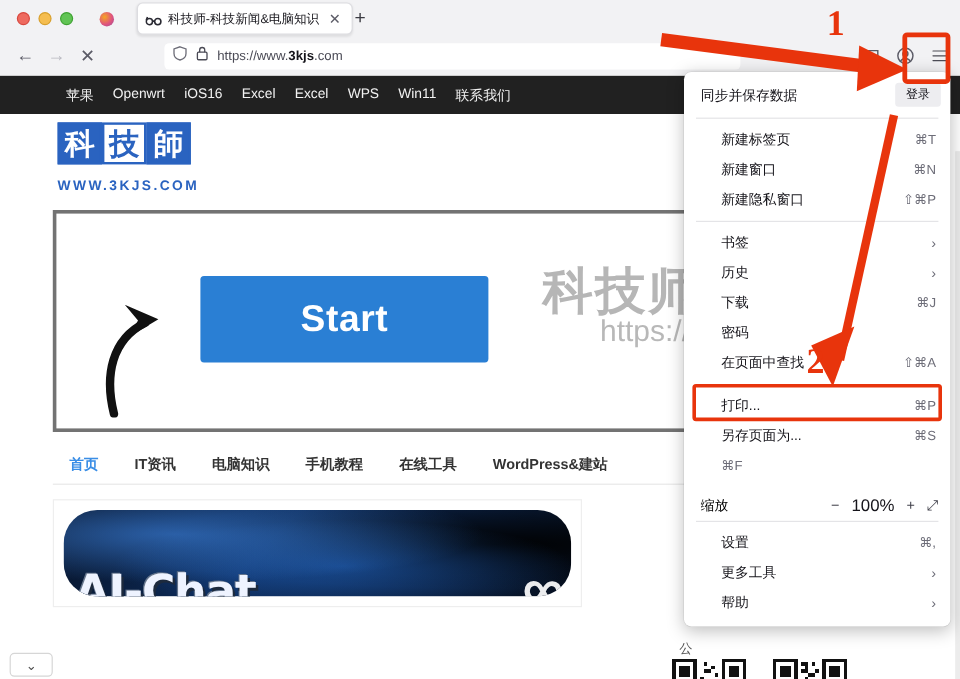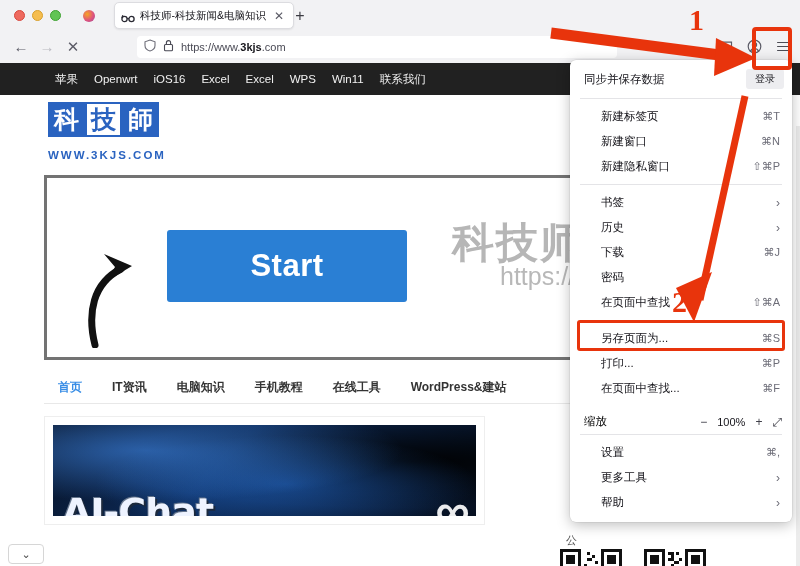--- a/index.html
+++ b/index.html
@@ -68,26 +68,26 @@
   .curvearrow { position:absolute; left:30px; top:55px; }
 
   .tabsrow { margin:12px 44px 0 44px; height:32px; border-bottom:1px solid #e8e8e8;
      display:flex; align-items:center; gap:30px; padding-left:14px; }
   .tabsrow a { font-size:12px; color:#343434; text-decoration:none; white-space:nowrap; font-weight:600;}
   .tabsrow a.active { color:#3a8ee6; }
 
   .cards { margin:12px 44px 0 44px; display:flex; gap:18px; }
   .card { width:455px; border:1px solid #eee; background:#fff; padding:8px; }
   .card.small { width:262px; border:none; padding:0; }
-  .thumb { width:100%; height:91px; overflow:hidden; position:relative;
+  .thumb { width:100%; height:72px; overflow:hidden; position:relative;
      background:
        radial-gradient(ellipse at 22% 28%, rgba(70,150,255,.55), rgba(0,0,0,0) 55%),
        radial-gradient(ellipse at 55% 65%, rgba(40,120,230,.5), rgba(0,0,0,0) 58%),
        radial-gradient(ellipse at 85% 40%, rgba(0,0,0,.95), rgba(0,0,0,0) 60%),
-       linear-gradient(135deg,#071225 0%, #0d2a57 40%, #061020 100%); }
+       linear-gradient(135deg,#071225 0%, #0d2a57 40%, #061020 100%); border-radius: 28px; }
   .thumb .aitext { position:absolute; left:9px; bottom:-18px; font-size:38px; font-weight:900;
      color:#eef3ff; letter-spacing:-1px;
      text-shadow: 2px 2px 0 #1d2a3d, -1px -1px 0 #64748b; font-family:"DejaVu Sans",sans-serif; }
   .thumb .loop { position:absolute; right:6px; bottom:-22px; font-size:48px; color:#fff;
      font-weight:700; opacity:.92; }
 
   .qrwrap { position:absolute; left:560px; top:486px; display:flex; gap:22px; }
   .qr { width:62px; height:62px; }
   .gongtxt { position:absolute; left:566px; top:470px; font-size:11px; color:#555; }
 
@@ -113,21 +113,21 @@
   .m-item .acc { color:#6d6d78; font-size:11px; }
   .m-item .chev { color:#6d6d78; font-size:12px; }
   .m-sep { height:1px; background:#e4e4e7; margin:5px 10px; }
   .m-sync { height:28px; display:flex; align-items:center; padding:0 8px 0 14px; }
   .m-sync .lbl { flex:1 1 auto; font-size:11.5px; color:#15141a; }
   .m-signin { font-size:10px; color:#15141a; background:#ededf0; border-radius:3px;
      padding:3px 9px; }
   .m-zoom { height:28px; display:flex; align-items:flex-end; padding:0 10px 0 14px; font-size:11.5px; }
   .m-zoom .lbl { flex:1 1 auto; }
   .m-zoom .zc { display:flex; align-items:center; gap:10px; color:#3f3f49; font-size:12px; }
-  .m-zoom .pct { font-size:11px; color:#15141a; }
+  .m-zoom .pct { font-size:14px; color:#15141a; }
   .m-print { position:relative; }
 
   
   .ann { position:absolute; pointer-events:none; }
   .box1 { left:752px; top:27px; width:40px; height:43px; border:4px solid #e8340c; border-radius:4px; }
   .num1 { left:689px; top:3px; font-size:30px; font-weight:700; color:#e8340c;
      font-family:"Liberation Serif", serif; }
   .num2 { left:672px; top:285px; font-size:30px; font-weight:700; color:#e8340c;
      font-family:"Liberation Serif", serif; }
   .box2 { left:577px; top:320px; width:208px; height:31px; border:3px solid #e8340c; border-radius:3px; }
@@ -471,30 +471,29 @@
       <span class="lbl">密码</span>
       <span class="acc"></span>
     </div>
     <div class="m-item">
       <span class="lbl">在页面中查找</span>
       <span class="acc">⇧⌘A</span>
     </div>
 
     <div class="m-sep"></div>
 
-    <div class="m-item">
-      <span class="lbl">另存页面为...</span>
-      <span class="acc">⌘S</span>
-    </div>
     <div class="m-item m-print">
       <span class="lbl">打印...</span>
       <span class="acc">⌘P</span>
     </div>
     <div class="m-item">
-      <span class="lbl">在页面中查找...</span>
+      <span class="lbl">另存页面为...</span>
+      <span class="acc">⌘S</span>
+    </div>
+    <div class="m-item">
       <span class="acc">⌘F</span>
     </div>
 
     <div class="m-zoom">
       <span class="lbl">缩放</span>
       <span class="zc">
         <span>−</span>
         <span class="pct">100%</span>
         <span>+</span>
         <span>⤢</span>

